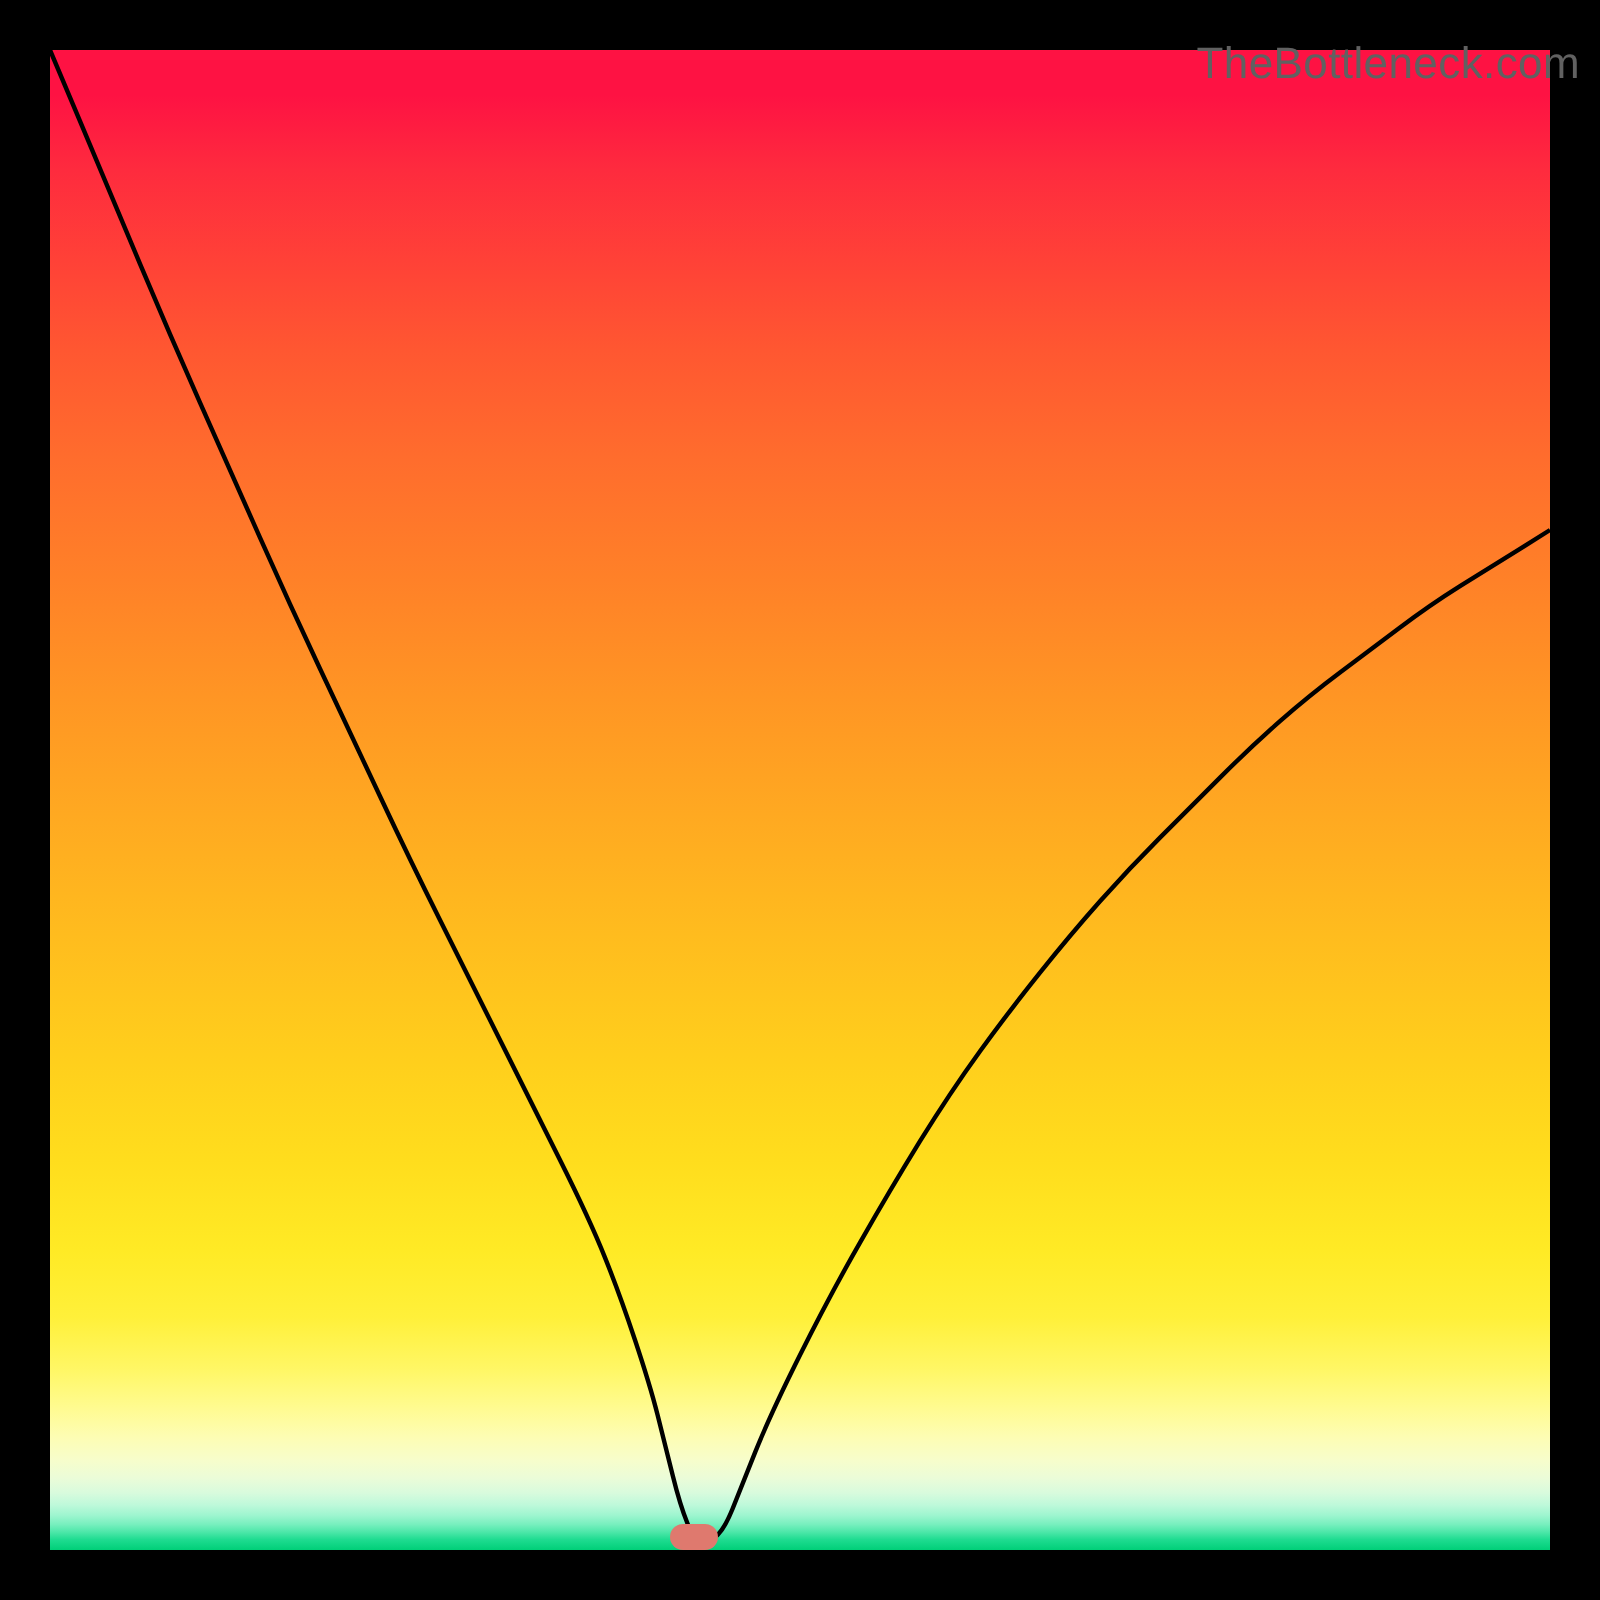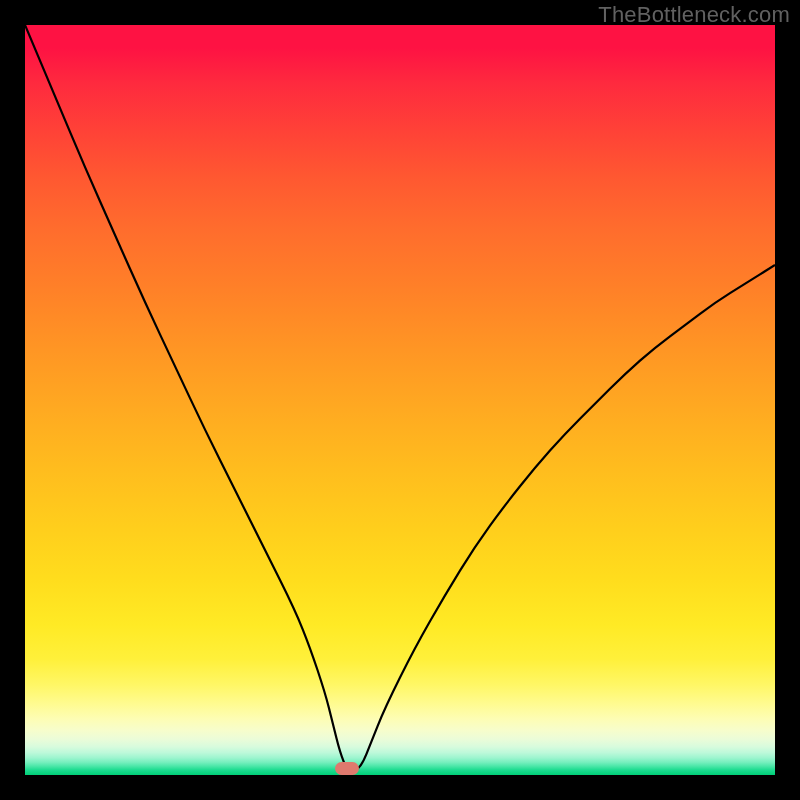--- a/index.html
+++ b/index.html
@@ -12,21 +12,21 @@
     font-family: Arial, Helvetica, sans-serif;
   }
   .frame {
     position: relative;
     width: 800px;
     height: 800px;
     background: #000;
   }
   .watermark {
     position: absolute;
-    top: 2px;
+    top: 19px;
     right: 10px;
     color: #616161;
     font-size: 22px;
     font-weight: 500;
     letter-spacing: 0.2px;
     z-index: 5;
   }
   .plot-area {
     position: absolute;
     left: 25px;

